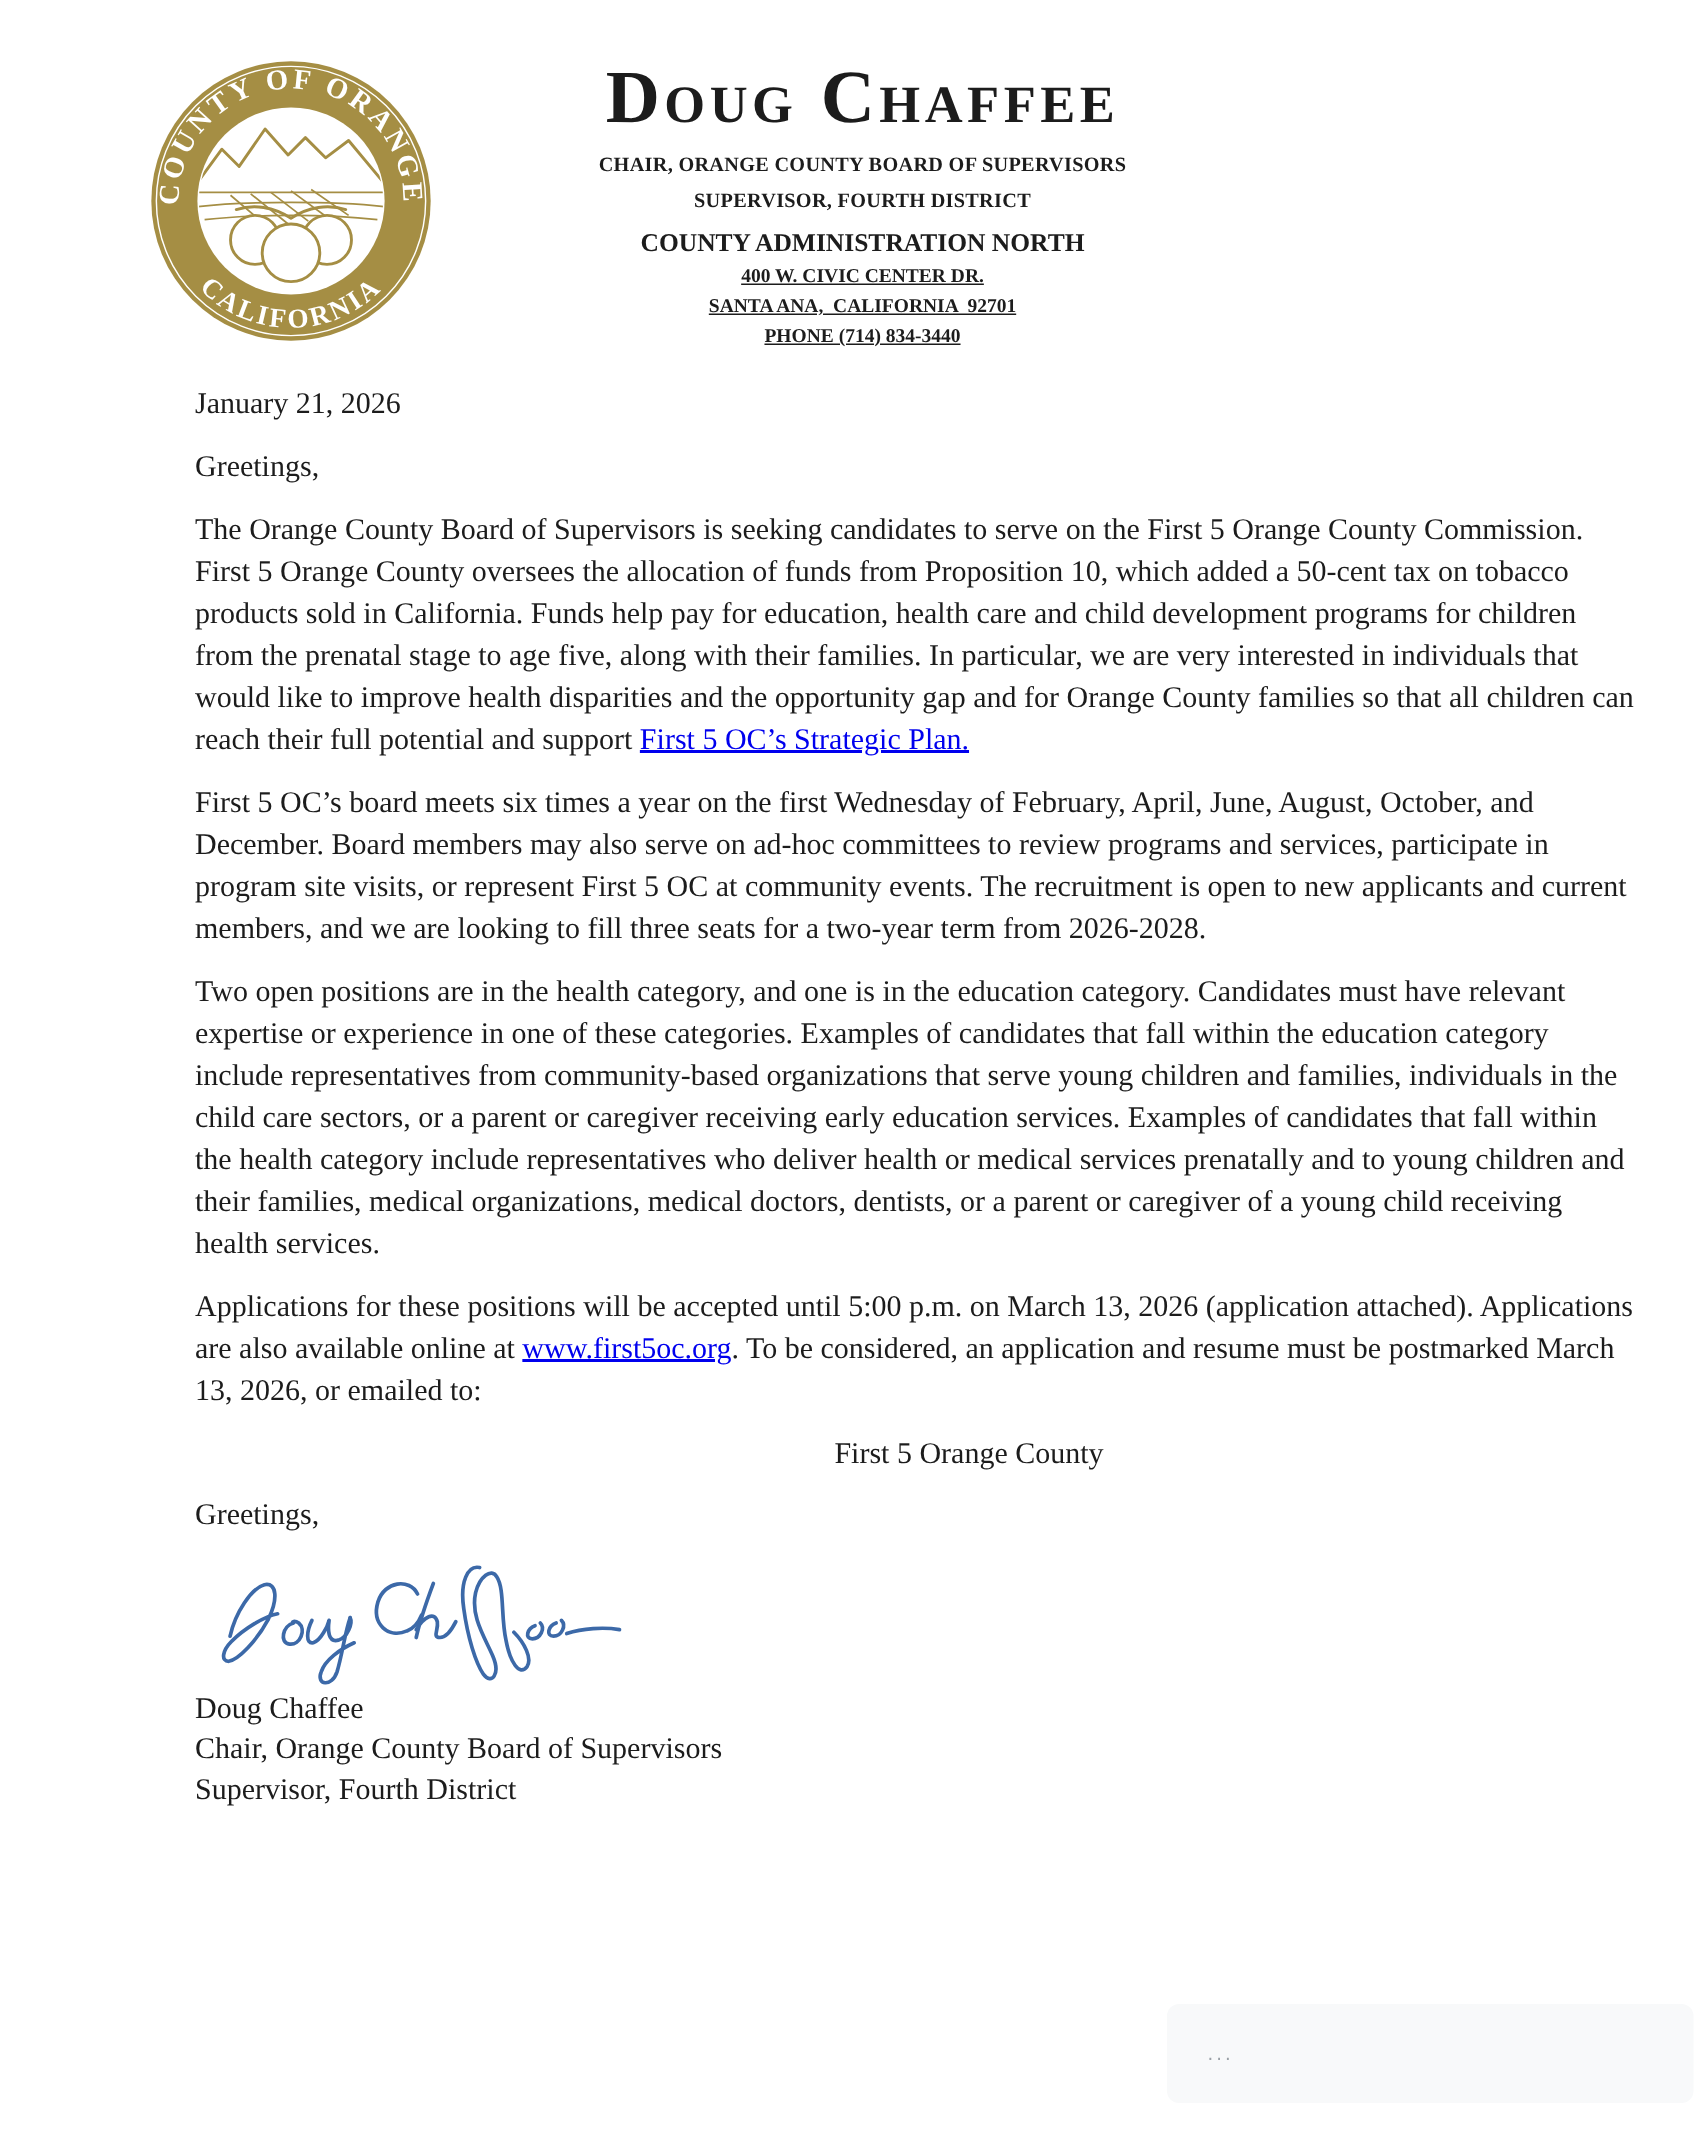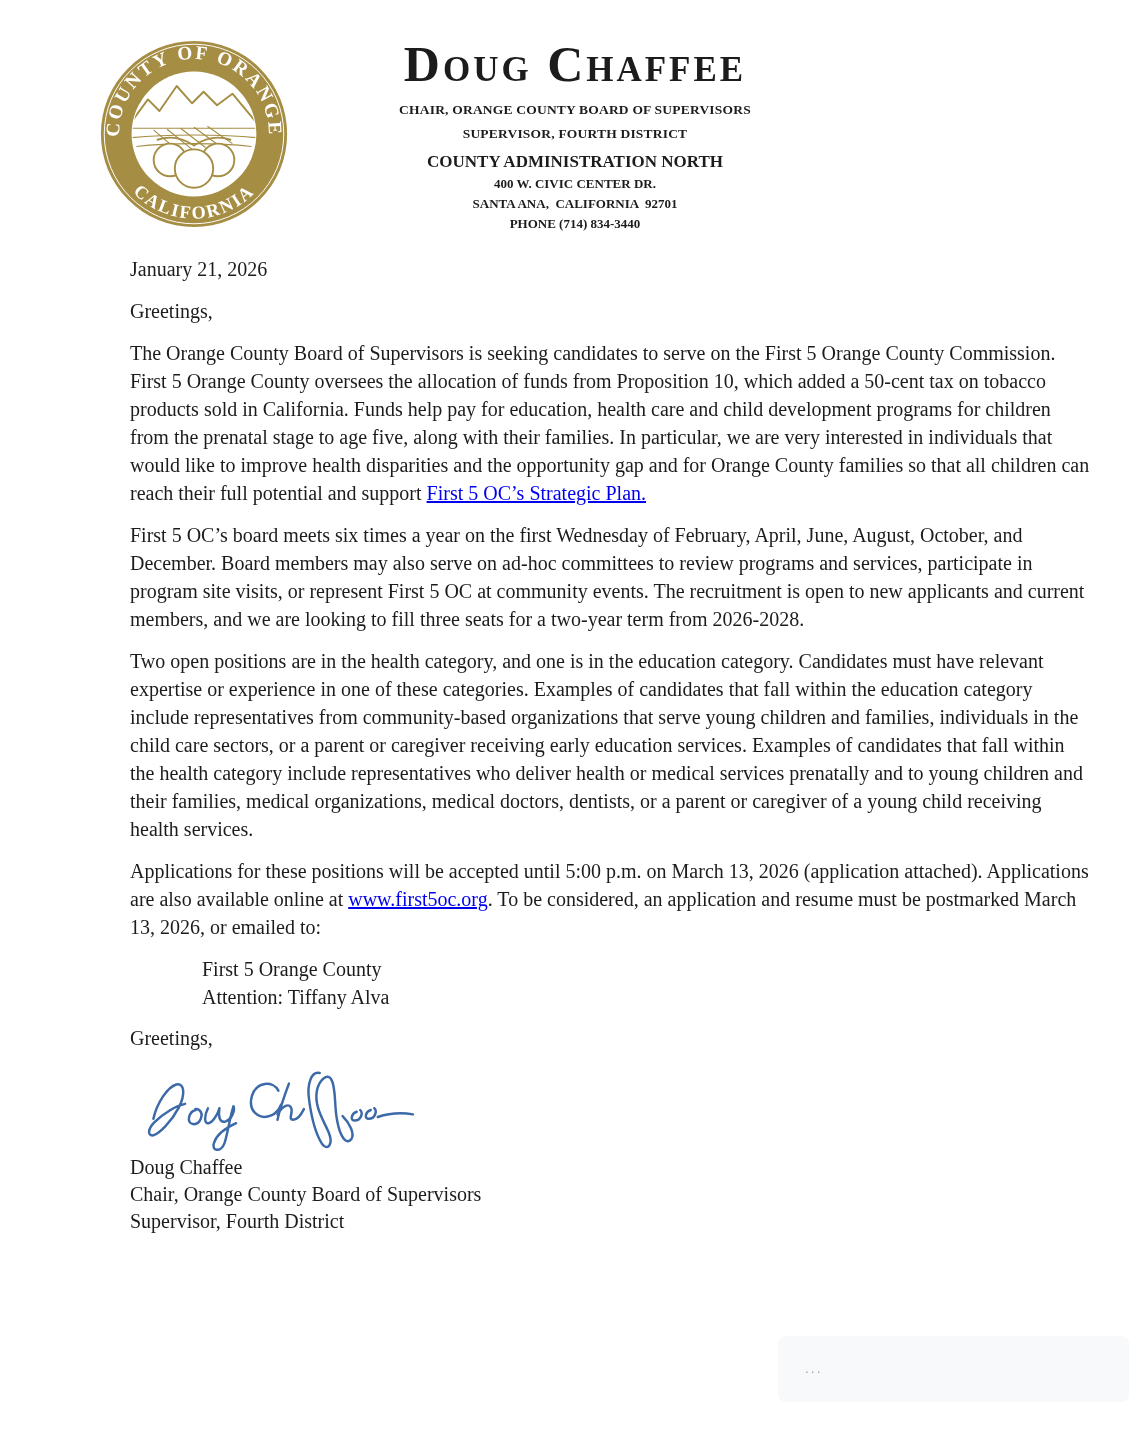--- a/index.html
+++ b/index.html
@@ -15,27 +15,27 @@
   .seal-inner { fill:#ffffff; }
   .seal-text { fill:#ffffff; font-family:"Liberation Serif",serif; font-weight:bold; }
   .sl { stroke:var(--seal-gold,#A58E44); fill:none; stroke-width:2; stroke-linejoin:round; stroke-linecap:round; }
   .sl-thin { stroke:var(--seal-gold,#A58E44); fill:none; stroke-width:1.2; }
   .orange { fill:#ffffff; stroke:var(--seal-gold,#A58E44); stroke-width:2; }
   .lh-text { position:absolute; left:320px; top:40px; width:510px; text-align:center; }
   .lh-name { font-size:50px; line-height:48px; font-weight:bold; font-variant:small-caps; letter-spacing:3px; white-space:nowrap; }
   .lh-title1 { margin-top:14px; font-size:13.5px; font-weight:bold; letter-spacing:0.2px; white-space:pre; }
   .lh-title2 { margin-top:8px;  font-size:13.5px; font-weight:bold; letter-spacing:0.2px; white-space:pre; }
   .lh-addr1  { margin-top:10px; font-size:17px; font-weight:bold; white-space:pre; }
-  .lh-addr   { margin-top:4px;  font-size:13px; font-weight:bold; white-space:pre; }
+  .lh-addr   { margin-top:4px;  font-size:13px; font-weight:bold; white-space:pre;text-decoration:underline; }
   
   .letter-body { padding:25px 48px 0 130px; font-size:20px; line-height:28px; }
   .letter-body p { margin:0 0 14px 0; }
   p.date { margin-bottom:14px; }
   .lnk { color:var(--link-blue,#0000EE); text-decoration:underline; cursor:pointer; }
-  .addr-block { margin:0 0 13px 72px; }
+  .addr-block { margin:0 0 13px 72px;text-align:center; }
   .addr-block div { line-height:28px; }
   sup { font-size:12px; line-height:0; vertical-align:super; }
   .sig { height:88px; margin:2px 0 0 -4px; }
   .sig svg { display:block; }
   .sig path { stroke:var(--signature-blue,#3C69A8); stroke-width:2.8; fill:none; stroke-linecap:round; stroke-linejoin:round; }
   .sig-block div { line-height:27px; }
   
   .float-box { position:absolute; left:778px; top:1336px; width:351px; height:66px;
                background:var(--overlay-bg,#F8F9FA); border-radius:8px; }
   .dots { position:absolute; left:27px; top:50%; transform:translateY(-50%);
@@ -96,21 +96,20 @@
     <p><span>The Orange County Board of Supervisors is seeking candidates to serve on the First 5 Orange County Commission. First 5 Orange County oversees the allocation of funds from Proposition 10, which added a 50-cent tax on tobacco products sold in California. Funds help pay for education, health care and child development programs for children from the prenatal stage to age five, along with their families. In particular, we are very interested in individuals that would like to improve health disparities and the opportunity gap and for Orange County families so that all children can reach their full potential and support </span><a class="lnk">First 5 OC’s Strategic Plan.</a></p>
 
     <p>First 5 OC’s board meets six times a year on the first Wednesday of February, April, June, August, October, and December. Board members may also serve on ad-hoc committees to review programs and services, participate in program site visits, or represent First 5 OC at community events. The recruitment is open to new applicants and current members, and we are looking to fill three seats for a two-year term from 2026-2028.</p>
 
     <p>Two open positions are in the health category, and one is in the education category. Candidates must have relevant expertise or experience in one of these categories. Examples of candidates that fall within the education category include representatives from community-based organizations that serve young children and families, individuals in the child care sectors, or a parent or caregiver receiving early education services. Examples of candidates that fall within the health category include representatives who deliver health or medical services prenatally and to young children and their families, medical organizations, medical doctors, dentists, or a parent or caregiver of a young child receiving health services.</p>
 
     <p><span>Applications for these positions will be accepted until 5:00 p.m. on March 13, 2026 (application attached). Applications are also available online at </span><a class="lnk">www.first5oc.org</a><span>. To be considered, an application and resume must be postmarked March 13, 2026, or emailed to:</span></p>
 
     <div class="addr-block">
       <div>First 5 Orange County</div>
-      <div>Attention: Tiffany Alva</div>
     </div>
 
 
     <p>Greetings,</p>
 
     <div class="sig">
       <svg viewBox="0 0 310 100" width="310" height="88">
         <path d="M10,60 C14,42 26,24 36,21 C46,19 46,33 39,47 C30,64 16,78 9,79 C3,79 4,71 11,64 C21,54 36,45 46,43"></path>
         <path d="M58,50 C50,52 47,65 55,66 C63,67 68,55 62,50 C59,48 56,49 58,50"></path>
         <path d="M72,48 C68,56 67,66 73,65 C79,63 84,52 85,48 C84,55 84,65 92,63 C99,61 103,50 101,46"></path>

